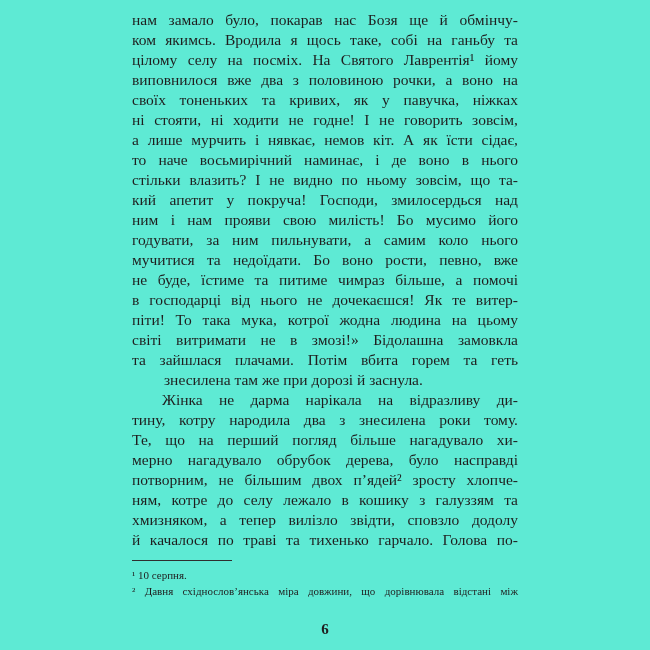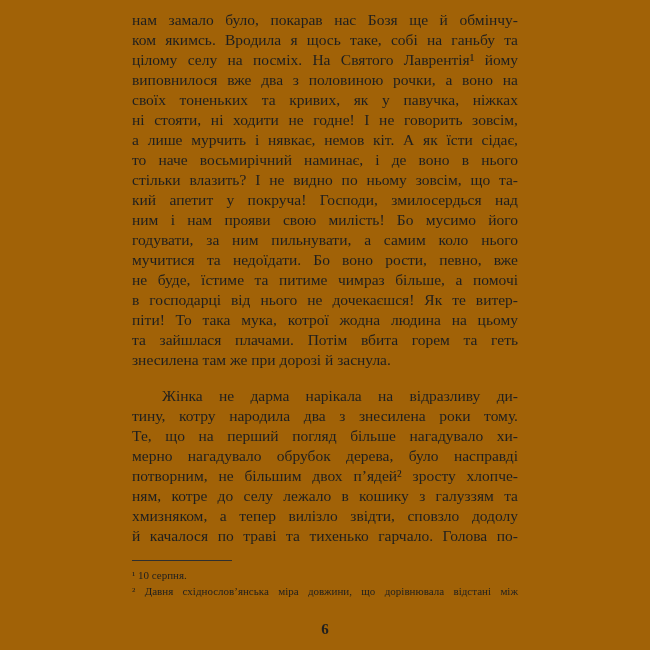--- a/index.html
+++ b/index.html
@@ -11,41 +11,41 @@
     height: 650px;
     background: #fafcf5;
     font-family: "Liberation Serif", "DejaVu Serif", serif;
     color: #1f1f1f;
     overflow: hidden;
   }
   .page {
     position: relative;
     width: 650px;
     height: 650px;
-    background: #a16207;
+    background: #5eead4;
   }
   .text-block {
     position: absolute;
     left: 132px;
     top: 10px;
     width: 386px;
     font-size: 15.5px;
   }
   .line {
     line-height: 20px;
     text-align: justify;
     text-align-last: justify;
     white-space: normal;
   }
   .line.nojust {
     text-align-last: left;
+    margin-left: 32px;
   }
   .line.indent {
     text-indent: 30px;
-    margin-top: 16px;
   }
   .footnote-block {
     position: absolute;
     left: 132px;
     top: 560px;
     width: 386px;
   }
   .footnote-separator {
     width: 100px;
     height: 0;
@@ -89,20 +89,21 @@
       <div class="line">а лише мурчить і нявкає, немов кіт. А як їсти сідає,</div>
       <div class="line">то наче восьмирічний наминає, і де воно в нього</div>
       <div class="line">стільки влазить? І не видно по ньому зовсім, що та-</div>
       <div class="line">кий апетит у покруча! Господи, змилосердься над</div>
       <div class="line">ним і нам прояви свою милість! Бо мусимо його</div>
       <div class="line">годувати, за ним пильнувати, а самим коло нього</div>
       <div class="line">мучитися та недоїдати. Бо воно рости, певно, вже</div>
       <div class="line">не буде, їстиме та питиме чимраз більше, а помочі</div>
       <div class="line">в господарці від нього не дочекаєшся! Як те витер-</div>
       <div class="line">піти! То така мука, котрої жодна людина на цьому</div>
+      <div class="line">світі витримати не в змозі!» Бідолашна замовкла</div>
       <div class="line">та зайшлася плачами. Потім вбита горем та геть</div>
       <div class="line nojust">знесилена там же при дорозі й заснула.</div>
       <div class="line indent">Жінка не дарма нарікала на відразливу ди-</div>
       <div class="line">тину, котру народила два з знесилена роки тому.</div>
       <div class="line">Те, що на перший погляд більше нагадувало хи-</div>
       <div class="line">мерно нагадувало обрубок дерева, було насправді</div>
       <div class="line">потворним, не більшим двох п’ядей² зросту хлопче-</div>
       <div class="line">ням, котре до селу лежало в кошику з галуззям та</div>
       <div class="line">хмизняком, а тепер вилізло звідти, сповзло додолу</div>
       <div class="line">й качалося по траві та тихенько гарчало. Голова по-</div>

